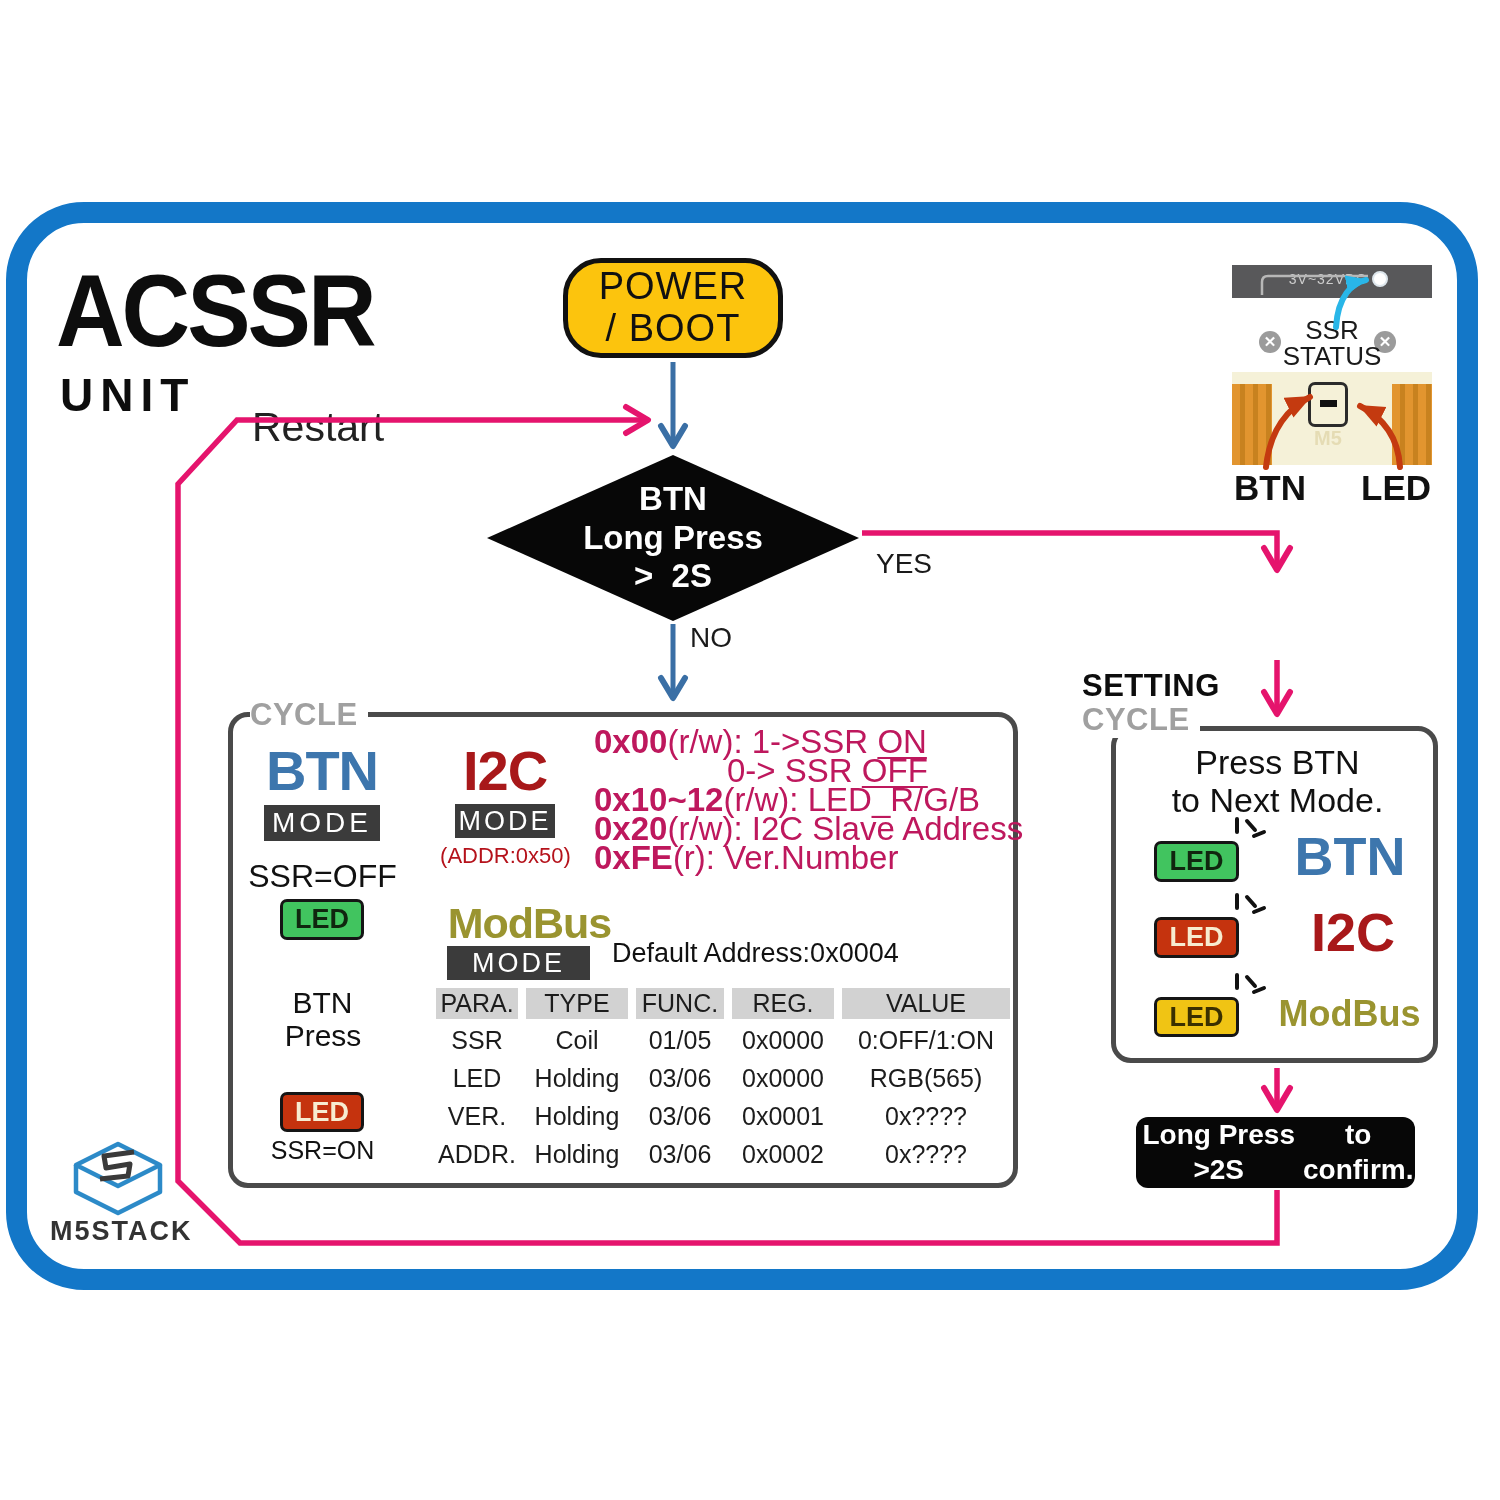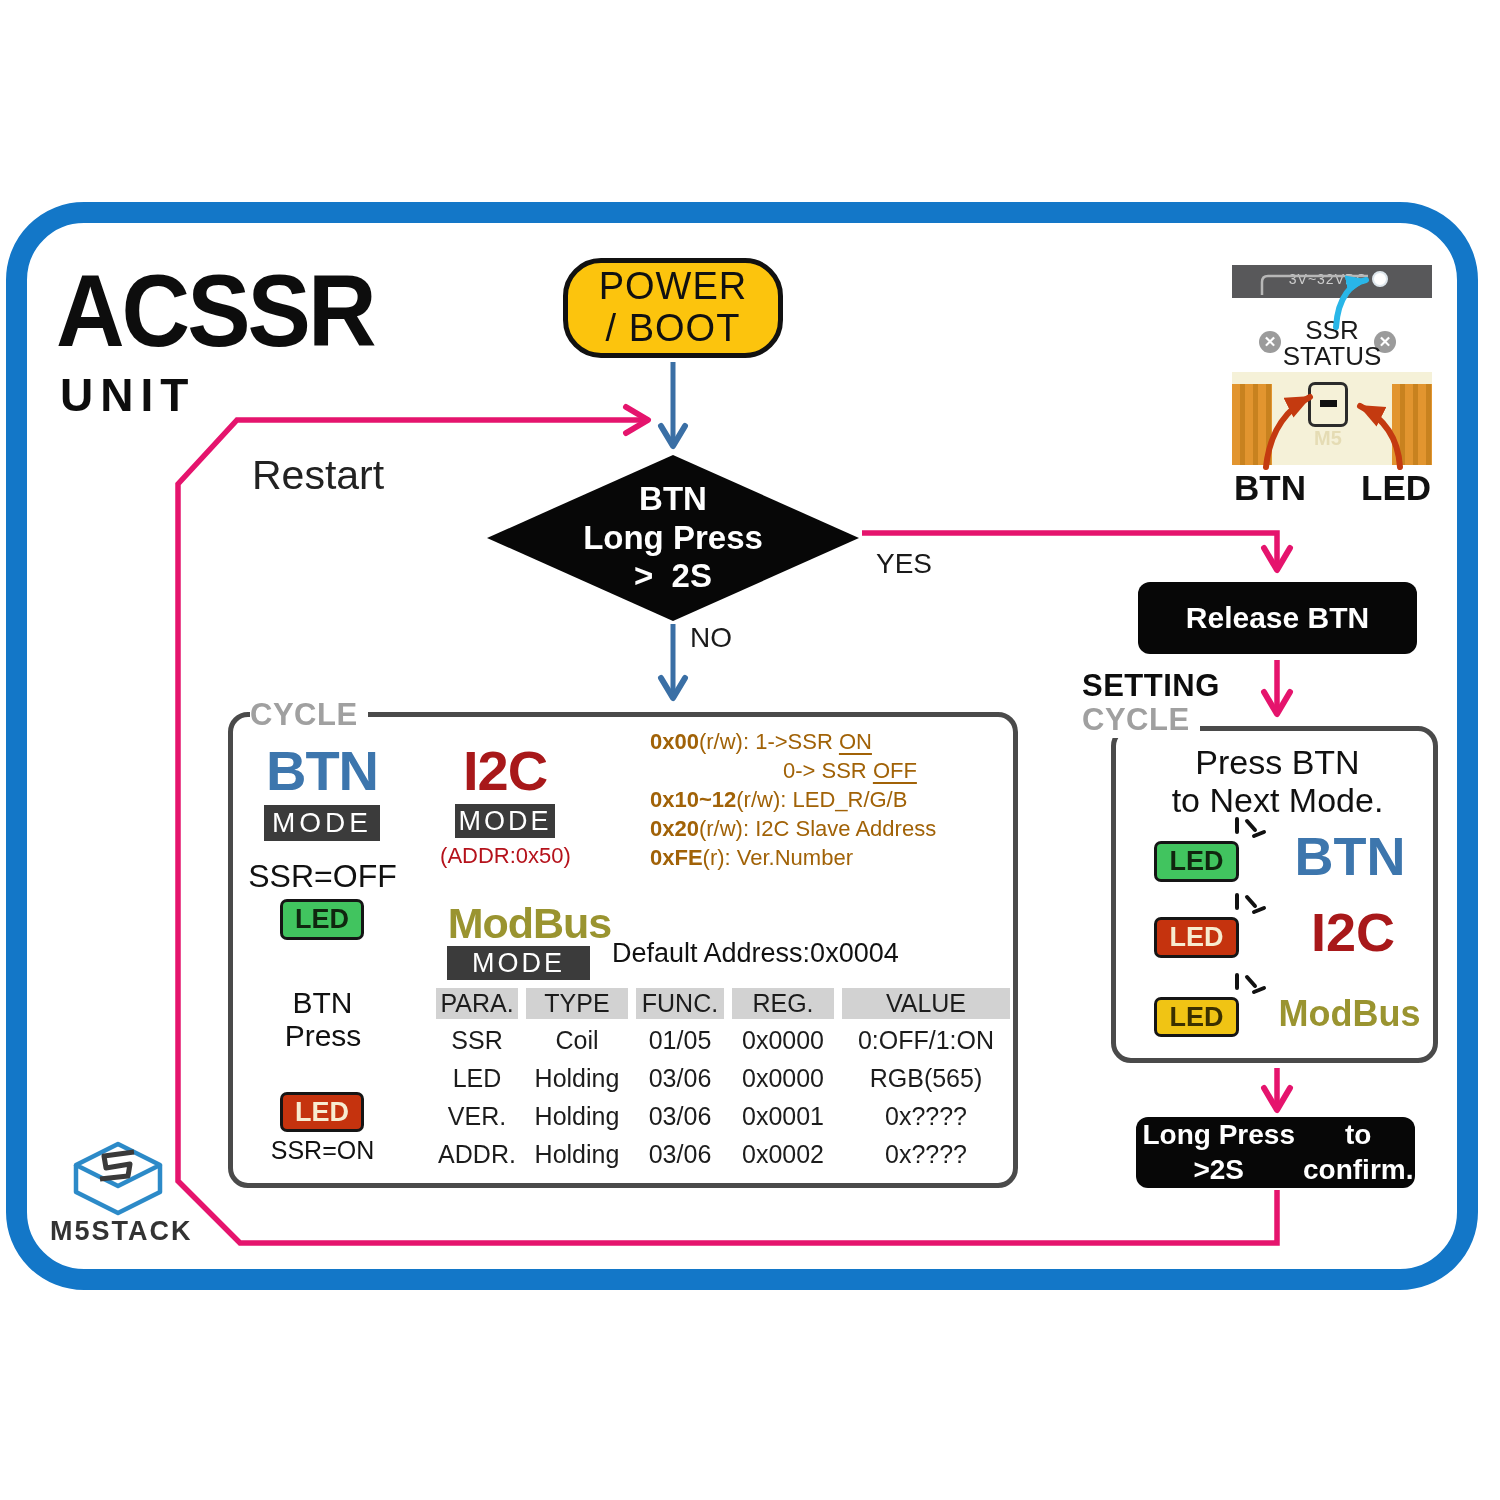--- a/index.html
+++ b/index.html
@@ -22,21 +22,21 @@
   #power div{font-size:38px;letter-spacing:1px;line-height:1.1;color:#111;}
 
   
   #diamond{left:487px;top:455px;width:372px;height:166px;background:#070707;
     clip-path:polygon(50% 0,100% 50%,50% 100%,0 50%);flex-direction:column;}
   #diamond div{color:#fff;font-weight:700;font-size:33px;line-height:1.18;white-space:pre;}
 
   .flow-label{font-size:28px;color:#1a1a1a;}
   #lbl-yes{left:876px;top:548px;}
   #lbl-no{left:690px;top:622px;}
-  #lbl-restart{left:252px;top:452px;font-size:41px;font-weight:400;color:#222;}
+  #lbl-restart{left:252px;top:404px;font-size:41px;font-weight:400;color:#222;}
 
   .black-node{background:#070707;border-radius:12px;color:#fff;font-weight:700;}
   #release{left:1138px;top:582px;width:279px;height:72px;font-size:30px;}
   #confirm{left:1136px;top:1117px;width:279px;height:71px;flex-direction:row;font-size:28px;line-height:1.22;}
 
   
   .tag1{font-size:31px;font-weight:900;color:#0d0d0d;letter-spacing:.5px;}
   .tag2{font-size:31px;font-weight:900;color:#a0a0a0;letter-spacing:.5px;background:#fff;padding:0 10px 0 0;z-index:4;}
   #run-tag1{left:250px;top:688px;margin-top:38px;}
   #run-tag2{left:250px;top:697px;}
@@ -61,21 +61,21 @@
   #press-l2{left:258px;top:1019px;width:130px;font-size:30px;text-align:center;}
   #led-on-chip{left:280px;top:1092px;width:84px;height:40px;}
   #ssr-on{left:240px;top:1136px;width:165px;font-size:25px;text-align:center;}
 
   
   #i2c-big{left:450px;top:738px;width:110px;font-size:56px;color:#a8181a;text-align:center;letter-spacing:-1px;}
   #i2c-mode-box{left:455px;top:804px;width:100px;height:34px;background:#3b3b3b;color:#fff;font-size:27px;letter-spacing:3px;}
   #i2c-addr{left:438px;top:843px;width:135px;font-size:22px;color:#b5121b;text-align:center;}
 
   
-  #registers{left:650px;top:727px;width:400px;font-size:22px;color:#a16207;}
+  #registers{left:594px;top:727px;width:400px;font-size:33px;color:#be185d;}
   #registers .rline{height:29px;line-height:29px;white-space:pre;}
   #registers .indent{padding-left:133px;}
   .rb{font-weight:700;}
   .ru{text-decoration:underline;text-underline-offset:4px;text-decoration-thickness:2px;}
 
   
   #modbus-big{left:447px;top:899px;width:165px;font-size:43px;color:#9a9430;text-align:center;letter-spacing:-1px;z-index:4;}
   #modbus-mode-box{left:447px;top:946px;width:143px;height:34px;background:#3b3b3b;color:#fff;font-size:27px;letter-spacing:3px;}
   #modbus-addr{left:612px;top:938px;width:330px;font-size:27px;color:#111;}
   #modbus-table{left:436px;top:988px;width:574px;display:grid;z-index:4;
@@ -137,21 +137,20 @@
   <div id="diamond" class="abs ctr">
     <div>BTN</div>
     <div>Long Press</div>
     <div>&gt;  2S</div>
   </div>
 
   <div id="lbl-yes" class="abs flow-label">YES</div>
   <div id="lbl-no" class="abs flow-label">NO</div>
   <div id="lbl-restart" class="abs">Restart</div>
 
-  <div id="release" class="abs ctr black-node">Release BTN</div>
 
   <div id="run-tag1" class="abs tag1">RUNNING</div>
   <div id="run-tag2" class="abs tag2">CYCLE</div>
   <div id="running-box" class="abs cycle-box"></div>
 
   <div id="btn-big" class="abs big-mode">BTN</div>
   <div id="btn-mode-box" class="abs ctr" style="z-index:4">MODE</div>
   <div id="ssr-off" class="abs" style="z-index:4">SSR=OFF</div>
   <div id="led-off-chip" class="abs ctr led-chip led-green">LED</div>
   <div id="press-l1" class="abs" style="z-index:4">BTN</div>

